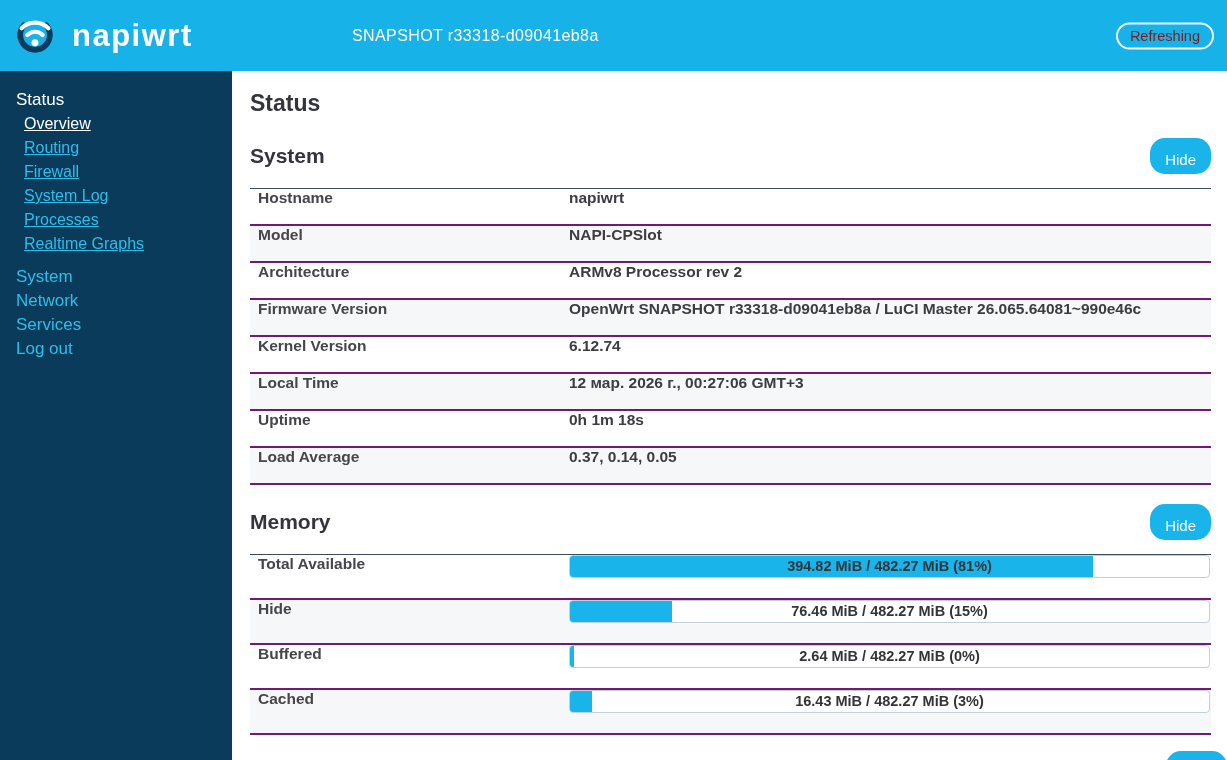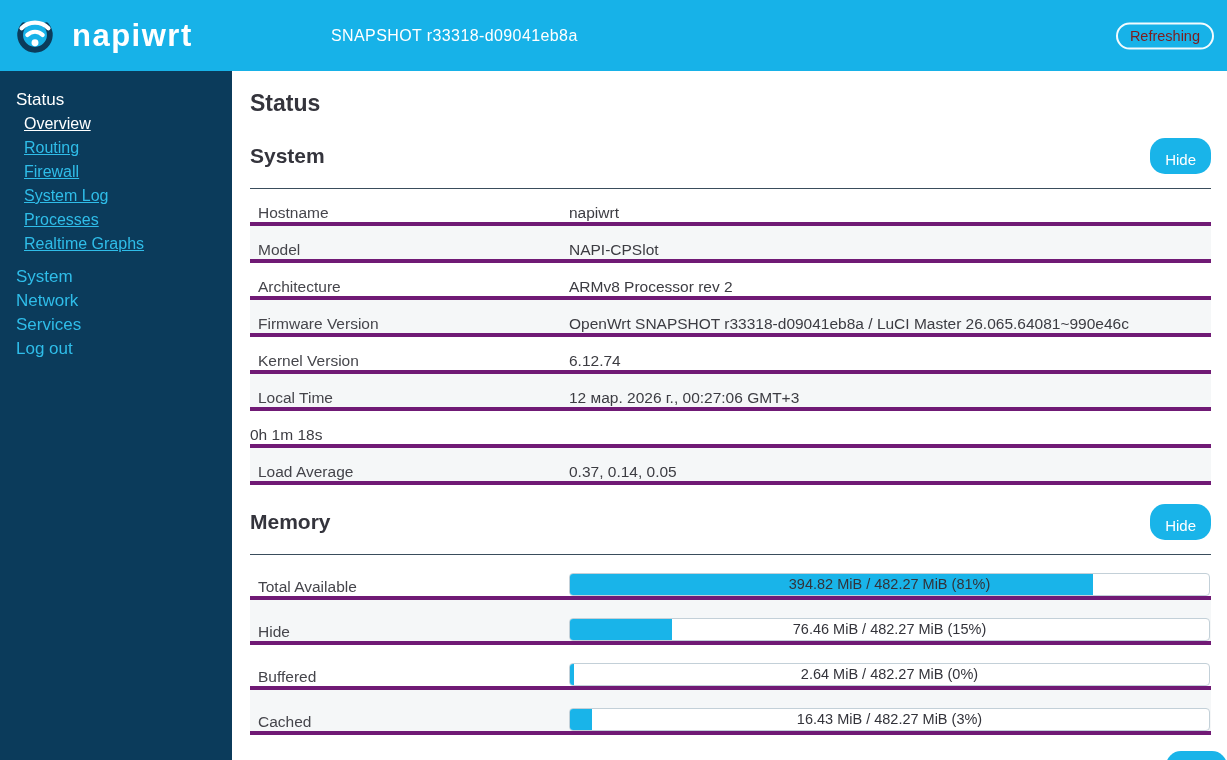--- a/index.html
+++ b/index.html
@@ -18,21 +18,21 @@
     display: flex; align-items: center;
     z-index: 5;
   }
   .logo-wrap { display: flex; align-items: center; margin-left: 12px; }
   .logo-icon { width: 46px; height: 46px; }
   .brand {
     color: #ffffff; font-size: 31px; font-weight: 600;
     letter-spacing: 1.5px; margin-left: 14px;
   }
   .header-title {
-    position: absolute; left: 331px; top: 50%; transform: translateY(-50%);
+    position: absolute; left: 352px; top: 50%; transform: translateY(-50%);
     color: #ffffff; font-size: 16px; letter-spacing: 0.4px;
   }
   .refresh-badge {
     position: absolute; right: 13px; top: 50%; transform: translateY(-50%);
     color: #7f1d1d; font-size: 14.5px;
     border: 2px solid rgba(255,255,255,0.95);
     border-radius: 15px; padding: 3px 12px 4px;
     background: transparent; cursor: pointer;
   }
 
@@ -61,23 +61,24 @@
     margin-bottom: 14px;
   }
   .section-title { font-size: 21px; font-weight: 600; color: #34343c; }
   .hide-btn {
     background: #19b4e9; color: #ffffff; border: none; cursor: pointer;
     font-size: 15px; font-family: inherit;
     border-radius: 15px; padding: 13px 15px 6px;
   }
   .info-table { border-top: 1px solid #3a4d5c; margin-bottom: 19px; }
   .row {
-    display: flex; align-items: flex-end; min-height: 37px;
-    border-bottom: 4px solid #701a75;
+    display: flex; align-items: flex-start; min-height: 37px;
+    border-bottom: 2px solid #701a75;
     font-size: 15.5px;
+    font-weight: bold;
   }
   .row:nth-child(even) { background: #f5f7f8; }
   .row-label { width: 319px; padding-left: 8px; color: #45454b; }
   .row-value { flex: 1; color: #3c3c42; }
 
   
   .mem-table .row { min-height: 45px; }
   .bar-wrap { flex: 1; padding-right: 1px; }
   .bar {
     position: relative; height: 23px; background: #ffffff;
@@ -158,20 +159,21 @@
       </div>
       <div class="row">
         <span class="row-label">Kernel Version</span>
         <span class="row-value">6.12.74</span>
       </div>
       <div class="row">
         <span class="row-label">Local Time</span>
         <span class="row-value">12 мар. 2026 г., 00:27:06 GMT+3</span>
       </div>
       <div class="row">
+        <span class="row-label">Uptime</span>
         <span class="row-value">0h 1m 18s</span>
       </div>
       <div class="row">
         <span class="row-label">Load Average</span>
         <span class="row-value">0.37, 0.14, 0.05</span>
       </div>
     </div>
   </section>
 
   <section>

